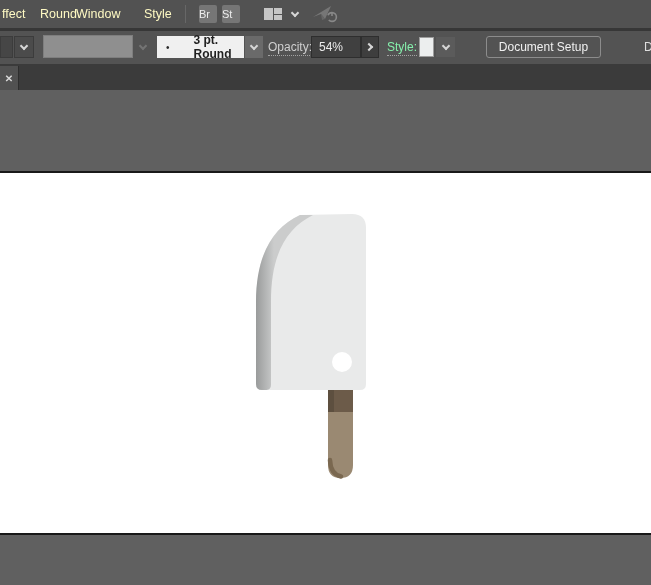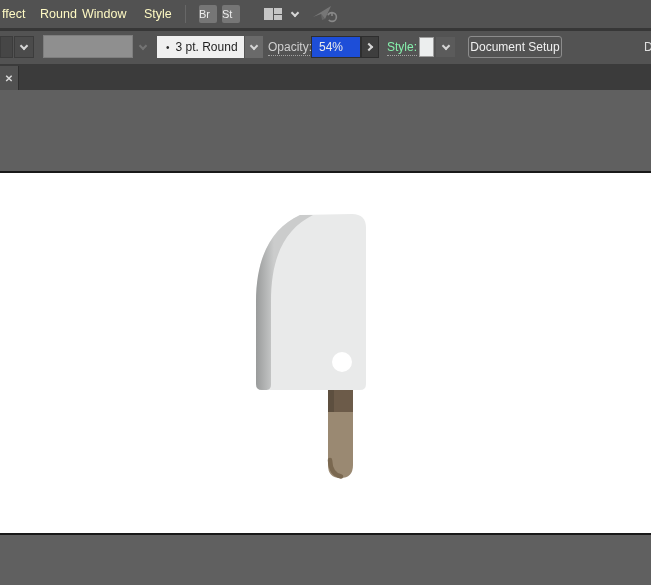--- a/index.html
+++ b/index.html
@@ -31,25 +31,25 @@
   .bar-sep { position:absolute; top:28px; left:0; width:651px; height:3px; background:#373737; }
   .optionsbar { position:absolute; top:31px; left:0; width:651px; height:33px; background:#535353; }
   .opt-stub { position:absolute; left:0; top:5px; width:13px; height:22px; background:#464646; border:1px solid #3c3c3c; }
   .opt-chevbox { position:absolute; left:14px; top:5px; width:20px; height:22px; background:#4b4b4b;
                  border:1px solid #3c3c3c; display:flex; align-items:center; justify-content:center; }
   .gray-swatch { position:absolute; left:43px; top:4px; width:90px; height:23px; background:#8f8f8f; border:1px solid #7e7e7e; }
   .dis-chev { position:absolute; left:136px; top:5px; width:14px; height:22px; display:flex; align-items:center; justify-content:center; }
   .brush-combo { position:absolute; left:157px; top:5px; width:87px; height:22px; background:#f0f0f0;
                  color:#1f1f1f; font-size:12px; display:flex; align-items:center; }
   .brush-combo .bullet { margin-left:9px; font-size:10px; color:#2a2a2a; }
-  .brush-combo .val { margin-left:6px; }
+  .brush-combo .val { margin-left:24px;font-weight:bold; }
   .brush-chevbox { position:absolute; left:245px; top:5px; width:18px; height:22px; background:#6a6a6a;
                    display:flex; align-items:center; justify-content:center; }
   .link-label { position:absolute; top:9px; color:#cfcfcf; font-size:12px; border-bottom:1px dotted #a3a3a3; padding-bottom:1px; cursor:pointer; }
-  .opacity-field { position:absolute; left:311px; top:5px; width:50px; height:22px; background:#1d4ed8;
+  .opacity-field { position:absolute; left:311px; top:5px; width:50px; height:22px; background:#404040;
                    border:1px solid #2e2e2e; color:#eaeaea; font-size:12px; line-height:20px; padding-left:7px; }
   .opacity-chev { position:absolute; left:361px; top:5px; width:18px; height:22px; background:#3e3e3e;
                   border:1px solid #2e2e2e; border-left:1px solid #2e2e2e; display:flex; align-items:center; justify-content:center; }
   .style-swatch { position:absolute; left:419px; top:6px; width:15px; height:20px; background:#eceeee; border:1px solid #9c9c9c; }
   .style-chevbox { position:absolute; left:436px; top:6px; width:19px; height:20px; background:#5b5b5b;
                    display:flex; align-items:center; justify-content:center; }
   .opt-btn { position:absolute; top:5px; height:22px; border:1px solid #8c8c8c; border-radius:3px;
              background:transparent; color:#f0f0f0; font-size:12px; font-family:"Liberation Sans",sans-serif;
              display:flex; align-items:center; justify-content:center; cursor:default; }
   .clipped-text { position:absolute; left:644px; top:9px; color:#dedede; font-size:12px; }
@@ -66,21 +66,21 @@
   .artwork { position:absolute; left:250px; top:210px; width:120px; height:272px; }
 </style>
 </head>
 <body>
 
 <div id="app">
 
   <div class="menubar">
     <span class="menu-item" style="left:2px">ffect</span>
     <span class="menu-item" style="left:40px">Round</span>
-    <span class="menu-item" style="left:82px">Window</span>
+    <span class="menu-item" style="left:76px">Window</span>
     <span class="menu-item" style="left:144px">Style</span>
     <span class="menubar-sep"></span>
 
     <span class="badge" style="left:199px">Br</span>
     <span class="badge" style="left:222px">St</span>
 
     <span class="ws-icon">
       <i class="tall"></i>
         <i></i>
         <i></i>
@@ -123,21 +123,21 @@
     <span class="opacity-chev">
       <span class="chev right" style="margin-left:-2px"></span>
     </span>
 
     <span class="link-label" style="left:387px; color:#86efac">Style:</span>
     <span class="style-swatch"></span>
     <span class="style-chevbox">
       <span class="chev down" style="margin-top:-2px"></span>
     </span>
 
-    <button class="opt-btn" style="left:468px; width:94px">Document Setup</button>
+    <button class="opt-btn" style="left:486px; width:115px">Document Setup</button>
     <span class="clipped-text">D</span>
   </div>
 
   <div class="tabbar">
     <span class="tab-stub">✕</span>
   </div>
 
   <div class="artboard"></div>
 
   <svg class="artwork" viewBox="0 0 120 272">

